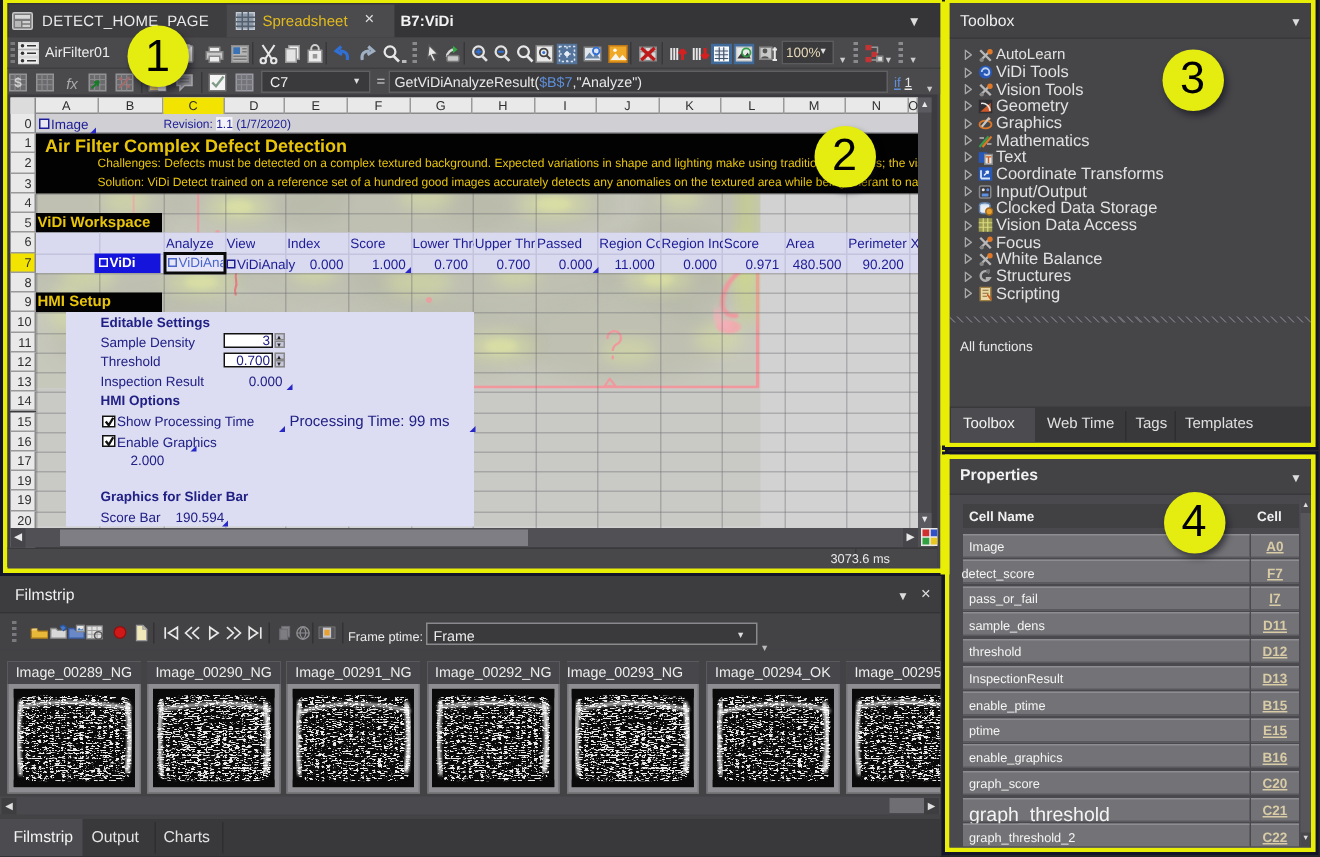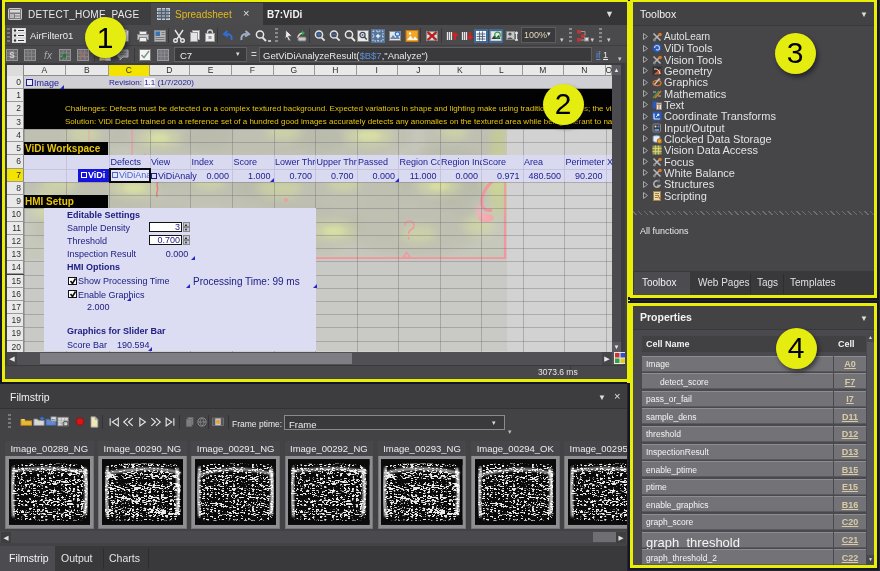--- a/index.html
+++ b/index.html
@@ -404,20 +404,21 @@
 <div class="ab" style="left:2px;top:237.98000000000002px;width:17px;height:13.24px;background:#e9e9e9;border-right:1px solid #8a8a8a;border-bottom:1px solid #9a9a9a;color:#2e2e2e;font-size:8.5px;text-align:right;line-height:13.24px;padding-right:2px">17</div>
 <div class="ab" style="left:2px;top:251.22000000000003px;width:17px;height:13.24px;background:#e9e9e9;border-right:1px solid #8a8a8a;border-bottom:1px solid #9a9a9a;color:#2e2e2e;font-size:8.5px;text-align:right;line-height:13.24px;padding-right:2px">19</div>
 <div class="ab" style="left:2px;top:264.46000000000004px;width:17px;height:13.24px;background:#e9e9e9;border-right:1px solid #8a8a8a;border-bottom:1px solid #9a9a9a;color:#2e2e2e;font-size:8.5px;text-align:right;line-height:13.24px;padding-right:2px">19</div>
 <div class="ab" style="left:2px;top:277.70000000000005px;width:17px;height:13.24px;background:#e9e9e9;border-right:1px solid #8a8a8a;border-bottom:1px solid #9a9a9a;color:#2e2e2e;font-size:8.5px;text-align:right;line-height:13.24px;padding-right:2px">20</div>
 <div class="ab" style="left:2px;top:290.94000000000005px;width:17px;height:13.24px;background:#e9e9e9;border-right:1px solid #8a8a8a;border-bottom:1px solid #9a9a9a;color:#2e2e2e;font-size:8.5px;text-align:right;line-height:13.24px;padding-right:2px">21</div>
 <div class="ab" style="left:19px;top:12.900000000000006px;width:588px;height:13.24px;background:#cfcfd4;border-bottom:1px solid #9898a0"></div>
 <div class="tx" style="left:21px;top:14.900000000000006px;font-size:9px;color:#1c1c96"><span style="border:1px solid #1c1c96;width:7px;height:7px;display:inline-block;margin-right:1px;background:#e8e8f4"></span>Image</div>
 <div class="tx" style="left:104px;top:15.400000000000006px;font-size:8px;color:#1c1c96">Revision: <span style="background:#f2f2f8">1.1</span> (1/7/2020)</div>
 <div class="ab" style="left:55px;top:22.140000000000008px;width:0;height:0;border-left:4px solid transparent;border-bottom:4px solid #2828c8"></div>
 <div class="ab" style="left:19px;top:26.14px;width:588px;height:39.72px;background:#020202;overflow:hidden">
+<div class="tx" style="left:6px;top:0.5px;font-size:12px;font-weight:bold;color:#e8c50a">Air Filter Complex Defect Detection</div>
 <div class="tx" style="left:41px;top:14.74px;font-size:8px;color:#e8c50a">Challenges: Defects must be detected on a complex textured background. Expected variations in shape and lighting make using traditional methods; the vision</div>
 <div class="tx" style="left:41px;top:27.98px;font-size:8px;color:#e8c50a">Solution: ViDi Detect trained on a reference set of a hundred good images accurately detects any anomalies on the textured area while being tolerant to nat</div>
 </div>
 <div class="ab" style="left:19px;top:79.10000000000002px;width:84px;height:13.24px;background:#020202;color:#e8c50a;font-size:10px;font-weight:bold;line-height:13.24px;padding-left:1px;white-space:nowrap">ViDi Workspace</div>
 <div class="ab" style="left:19px;top:132.06px;width:84px;height:13.24px;background:#020202;color:#e8c50a;font-size:10px;font-weight:bold;line-height:13.24px;padding-left:1px;white-space:nowrap">HMI Setup</div>
 <div class="ab" style="left:19px;top:92.34px;width:588px;height:26.48px;background:#d9d9f0"></div>
 <div class="ab" style="left:60.5px;top:92.34px;width:1px;height:26.48px;background:#c4c4de"></div>
 <div class="ab" style="left:104px;top:92.34px;width:1px;height:26.48px;background:#c4c4de"></div>
 <div class="ab" style="left:144.5px;top:92.34px;width:1px;height:26.48px;background:#c4c4de"></div>
 <div class="ab" style="left:185px;top:92.34px;width:1px;height:26.48px;background:#c4c4de"></div>
@@ -425,34 +426,34 @@
 <div class="ab" style="left:268.5px;top:92.34px;width:1px;height:26.48px;background:#c4c4de"></div>
 <div class="ab" style="left:310px;top:92.34px;width:1px;height:26.48px;background:#c4c4de"></div>
 <div class="ab" style="left:351.5px;top:92.34px;width:1px;height:26.48px;background:#c4c4de"></div>
 <div class="ab" style="left:393px;top:92.34px;width:1px;height:26.48px;background:#c4c4de"></div>
 <div class="ab" style="left:434.5px;top:92.34px;width:1px;height:26.48px;background:#c4c4de"></div>
 <div class="ab" style="left:476px;top:92.34px;width:1px;height:26.48px;background:#c4c4de"></div>
 <div class="ab" style="left:517.5px;top:92.34px;width:1px;height:26.48px;background:#c4c4de"></div>
 <div class="ab" style="left:559px;top:92.34px;width:1px;height:26.48px;background:#c4c4de"></div>
 <div class="ab" style="left:600.5px;top:92.34px;width:1px;height:26.48px;background:#c4c4de"></div>
 <div class="ab" style="left:19px;top:105.58000000000001px;width:588px;height:1px;background:#c4c4de"></div>
-<div class="tx" style="left:105.5px;top:94.34px;font-size:9px;color:#1c1c96;max-width:39.5px;overflow:hidden">Defects</div>
+<div class="tx" style="left:105.5px;top:94.34px;font-size:9px;color:#1c1c96;max-width:39.5px;overflow:hidden">Analyze</div>
 <div class="tx" style="left:146.0px;top:94.34px;font-size:9px;color:#1c1c96;max-width:39.5px;overflow:hidden">View</div>
 <div class="tx" style="left:186.5px;top:94.34px;font-size:9px;color:#1c1c96;max-width:41px;overflow:hidden">Index</div>
 <div class="tx" style="left:228.5px;top:94.34px;font-size:9px;color:#1c1c96;max-width:40.5px;overflow:hidden">Score</div>
 <div class="tx" style="left:270.0px;top:94.34px;font-size:9px;color:#1c1c96;max-width:40.5px;overflow:hidden">Lower Thre</div>
 <div class="tx" style="left:311.5px;top:94.34px;font-size:9px;color:#1c1c96;max-width:40.5px;overflow:hidden">Upper Thre</div>
 <div class="tx" style="left:353.0px;top:94.34px;font-size:9px;color:#1c1c96;max-width:40.5px;overflow:hidden">Passed</div>
 <div class="tx" style="left:394.5px;top:94.34px;font-size:9px;color:#1c1c96;max-width:40.5px;overflow:hidden">Region Cou</div>
 <div class="tx" style="left:436.0px;top:94.34px;font-size:9px;color:#1c1c96;max-width:40.5px;overflow:hidden">Region Ind</div>
 <div class="tx" style="left:477.5px;top:94.34px;font-size:9px;color:#1c1c96;max-width:40.5px;overflow:hidden">Score</div>
 <div class="tx" style="left:519.0px;top:94.34px;font-size:9px;color:#1c1c96;max-width:40.5px;overflow:hidden">Area</div>
 <div class="tx" style="left:560.5px;top:94.34px;font-size:9px;color:#1c1c96;max-width:40.5px;overflow:hidden">Perimeter</div>
 <div class="tx" style="left:602.0px;top:94.34px;font-size:9px;color:#1c1c96;max-width:5.5px;overflow:hidden">X</div>
-<div class="ab" style="left:73px;top:106.08000000000001px;width:43.5px;height:12.74px;background:#1414dd;color:#fff;font-size:9px;font-weight:bold;line-height:13.24px"><span style="border:1px solid #fff;width:6px;height:6px;display:inline-block;margin:0 1px 0 3px"></span>ViDi</div>
+<div class="ab" style="left:58px;top:106.08000000000001px;width:43.5px;height:12.74px;background:#1414dd;color:#fff;font-size:9px;font-weight:bold;line-height:13.24px"><span style="border:1px solid #fff;width:6px;height:6px;display:inline-block;margin:0 1px 0 3px"></span>ViDi</div>
 <div class="ab" style="left:104px;top:105.08000000000001px;width:41.5px;height:14.74px;background:#e6e6f8;border:2px solid #0a0a0a;color:#4a66cc;font-size:9px;line-height:11.24px;overflow:hidden;white-space:nowrap"><span style="border:1px solid #4a66cc;width:6px;height:6px;display:inline-block;margin:0 1px 0 1px"></span>ViDiAnaly</div>
 <div class="tx" style="left:146px;top:107.58000000000001px;font-size:9px;color:#1c1c96"><span style="border:1px solid #1c1c96;width:6px;height:6px;display:inline-block;margin-right:1px"></span>ViDiAnaly</div>
 <div class="tx" style="left:186px;top:107.58000000000001px;width:38px;text-align:right;font-size:9px;color:#1c1c96">0.000</div>
 <div class="tx" style="left:227.5px;top:107.58000000000001px;width:38px;text-align:right;font-size:9px;color:#1c1c96">1.000</div>
 <div class="tx" style="left:269px;top:107.58000000000001px;width:38px;text-align:right;font-size:9px;color:#1c1c96">0.700</div>
 <div class="tx" style="left:310.5px;top:107.58000000000001px;width:38px;text-align:right;font-size:9px;color:#1c1c96">0.700</div>
 <div class="tx" style="left:352px;top:107.58000000000001px;width:38px;text-align:right;font-size:9px;color:#1c1c96">0.000</div>
 <div class="tx" style="left:393.5px;top:107.58000000000001px;width:38px;text-align:right;font-size:9px;color:#1c1c96">11.000</div>
 <div class="tx" style="left:435px;top:107.58000000000001px;width:38px;text-align:right;font-size:9px;color:#1c1c96">0.000</div>
 <div class="tx" style="left:476.5px;top:107.58000000000001px;width:38px;text-align:right;font-size:9px;color:#1c1c96">0.971</div>
@@ -502,21 +503,21 @@
 <div class="ab" style="left:597px;top:288.5px;width:10px;height:13px;background:#45454a;color:#e8e8e8;font-size:7px;text-align:center;line-height:13px">▶</div>
 <svg class="ab" style="left:609px;top:289px" width="12" height="12">
       <rect width="12" height="12" fill="#e8e8e8"></rect>
       <rect x="1" y="1" width="4.5" height="4.5" fill="#d03030"></rect>
       <rect x="6.5" y="1" width="4.5" height="4.5" fill="#3050c8"></rect>
       <rect x="1" y="6.5" width="4.5" height="4.5" fill="#30a040"></rect>
       <rect x="6.5" y="6.5" width="4.5" height="4.5" fill="#e8c820"></rect>
     </svg>
 <div class="ab" style="left:0px;top:301.5px;width:620px;height:13.5px;background:#48484b;border-top:1px solid #3a3a3d"></div>
 <div class="ab" style="left:565px;top:303px;width:1px;height:11px;background:#3a3a3d"></div>
-<div class="tx" style="left:533px;top:303.5px;width:71px;text-align:left;font-size:8.5px;color:#e8e8e8">3073.6 ms</div>
+<div class="tx" style="left:533px;top:303.5px;width:71px;text-align:center;font-size:8.5px;color:#e8e8e8">3073.6 ms</div>
 </div>
 <div class="ab" id="toolbox" style="left:633px;top:2px;width:241px;height:293px;background:#464649;overflow:hidden;z-index:2">
 <div class="ab" style="left:0;top:0;width:241px;height:24px;background:#424245;border-bottom:1px solid #39393c"></div>
 <div class="tx" style="left:7px;top:6px;font-size:10.5px;color:#f0f0f0">Toolbox</div>
 <div class="tx chev" style="left:227px;top:8px;font-size:8px">▼</div>
 <svg class="ab" style="left:10px;top:31.3px" width="5" height="7">
       <path d="M0.5 0.5v6l4-3z" fill="none" stroke="#a8a8a8" stroke-width="1"></path>
     </svg>
 <svg class="ab" style="left:19px;top:30.0px" width="10" height="10">
       <g stroke="#b8b8b8" stroke-width="1.6">
@@ -654,40 +655,40 @@
       <rect x="1.5" y="0.5" width="7" height="9" fill="#e8d8a8" stroke="#a08040"></rect>
       <path d="M3 2.5h4M3 4.5h4M3 6.5h3" stroke="#906830" stroke-width=".8"></path>
       <path d="M6 5.5c1.5 0 1.5 3 3 3" stroke="#d06020" stroke-width="1.2" fill="none"></path>
     </svg>
 <div class="tx" style="left:31px;top:187.62px;font-size:11px;color:#e2e2e2">Scripting</div>
 <div class="ab" style="left:0px;top:208.5px;width:241px;height:4px;background:repeating-linear-gradient(45deg,#46464a 0 2px,#6e6e72 2px 3px,#46464a 3px 4px)"></div>
 <div class="tx" style="left:7px;top:224px;font-size:9px;color:#e8e8e8">All functions</div>
 <div class="ab" style="left:0;top:269px;width:241px;height:24px;background:#39393c"></div>
 <div class="ab" style="left:1px;top:270px;width:56px;height:23px;background:#4c4c50"></div>
 <div class="tx" style="left:9px;top:275px;font-size:10px;color:#f2f2f2">Toolbox</div>
-<div class="tx" style="left:65px;top:275px;font-size:10px;color:#e0e0e0">Web Pages</div>
+<div class="tx" style="left:65px;top:275px;font-size:10px;color:#e0e0e0">Web Time</div>
 <div class="ab" style="left:117px;top:272px;width:1px;height:20px;background:#2e2e30"></div>
 <div class="tx" style="left:124px;top:275px;font-size:10px;color:#e0e0e0">Tags</div>
 <div class="ab" style="left:150px;top:272px;width:1px;height:20px;background:#2e2e30"></div>
 <div class="tx" style="left:157px;top:275px;font-size:10px;color:#e0e0e0">Templates</div>
 </div>
 <div class="ab" id="props" style="left:633px;top:306px;width:241px;height:259px;background:#4a4a4e;overflow:hidden;z-index:2">
 <div class="ab" style="left:0;top:0;width:241px;height:24px;background:#434346;border-bottom:1px solid #39393c"></div>
 <div class="tx" style="left:7px;top:5px;font-size:10.5px;font-weight:bold;color:#f2f2f2">Properties</div>
 <div class="tx chev" style="left:227px;top:8px;font-size:8px">▼</div>
 <div class="ab" style="left:9px;top:30px;width:224px;height:16px;background:#414144"></div>
 <div class="tx" style="left:13px;top:33px;font-size:9px;font-weight:bold;color:#f0f0f0">Cell Name</div>
 <div class="tx" style="left:205px;top:33px;font-size:9px;font-weight:bold;color:#f0f0f0">Cell</div>
 <div class="ab" style="left:9px;top:49.5px;width:191px;height:16px;background:#737377;border-top:1px solid #8e8e92;border-bottom:1px solid #5a5a5e"></div>
 <div class="ab" style="left:201px;top:49.5px;width:32px;height:16px;background:#737377;border-top:1px solid #8e8e92;border-bottom:1px solid #5a5a5e"></div>
 <div class="tx" style="left:13px;top:53.0px;font-size:8.5px;color:#f4f4f4">Image</div>
 <div class="ab" style="left:201px;top:53.0px;width:32px;text-align:center;font-size:9px;font-weight:bold;color:#d8cba6;text-decoration:underline">A0</div>
 <div class="ab" style="left:9px;top:67.1px;width:191px;height:16px;background:#737377;border-top:1px solid #8e8e92;border-bottom:1px solid #5a5a5e"></div>
 <div class="ab" style="left:201px;top:67.1px;width:32px;height:16px;background:#737377;border-top:1px solid #8e8e92;border-bottom:1px solid #5a5a5e"></div>
-<div class="tx" style="left:27px;top:70.6px;font-size:8.5px;color:#f4f4f4">detect_score</div>
+<div class="tx" style="left:8px;top:70.6px;font-size:8.5px;color:#f4f4f4">detect_score</div>
 <div class="ab" style="left:201px;top:70.6px;width:32px;text-align:center;font-size:9px;font-weight:bold;color:#d8cba6;text-decoration:underline">F7</div>
 <div class="ab" style="left:9px;top:84.7px;width:191px;height:16px;background:#737377;border-top:1px solid #8e8e92;border-bottom:1px solid #5a5a5e"></div>
 <div class="ab" style="left:201px;top:84.7px;width:32px;height:16px;background:#737377;border-top:1px solid #8e8e92;border-bottom:1px solid #5a5a5e"></div>
 <div class="tx" style="left:13px;top:88.2px;font-size:8.5px;color:#f4f4f4">pass_or_fail</div>
 <div class="ab" style="left:201px;top:88.2px;width:32px;text-align:center;font-size:9px;font-weight:bold;color:#d8cba6;text-decoration:underline">I7</div>
 <div class="ab" style="left:9px;top:102.30000000000001px;width:191px;height:16px;background:#737377;border-top:1px solid #8e8e92;border-bottom:1px solid #5a5a5e"></div>
 <div class="ab" style="left:201px;top:102.30000000000001px;width:32px;height:16px;background:#737377;border-top:1px solid #8e8e92;border-bottom:1px solid #5a5a5e"></div>
 <div class="tx" style="left:13px;top:105.80000000000001px;font-size:8.5px;color:#f4f4f4">sample_dens</div>
 <div class="ab" style="left:201px;top:105.80000000000001px;width:32px;text-align:center;font-size:9px;font-weight:bold;color:#d8cba6;text-decoration:underline">D11</div>
 <div class="ab" style="left:9px;top:119.9px;width:191px;height:16px;background:#737377;border-top:1px solid #8e8e92;border-bottom:1px solid #5a5a5e"></div>
@@ -861,21 +862,21 @@
 <div class="ab" style="left:284.6px;top:56.5px;width:88.5px;height:15px;background:#47474b;color:#ededed;font-size:9.5px;text-align:center;line-height:15px;overflow:hidden">Image_00292_NG</div>
 <svg class="ab" style="left:288.1px;top:74.5px" width="81.5" height="66" viewBox="0 0 82 66">
 <rect width="82" height="66" fill="#0a0a0a"></rect>
 <rect x="3" y="4" width="76" height="58" rx="8" fill="#fff" filter="url(#spk0)" opacity=".92"></rect>
 <path d="M6 8q-3.5 25 0 50" stroke="#f2f2f2" stroke-width="2.6" fill="none" filter="url(#eb)" opacity=".95"></path>
 <path d="M75 9q4 24 0 47" stroke="#fff" stroke-width="3" fill="none" filter="url(#eb)" opacity=".95"></path>
 <path d="M4 12C30 10 55 7 79 13" stroke="#fff" stroke-width="1.8" fill="none" filter="url(#eb)" opacity=".92"></path>
 <path d="M0 0h82v6q-41 -4 -82 0z M0 66h82v-5q-41 3.5 -82 0z" fill="#0a0a0a"></path>
 </svg>
 <div class="ab" style="left:377.8px;top:56.5px;width:88.5px;height:88px;background:#8e8e92;border:1px solid #77777a"></div>
-<div class="ab" style="left:377.8px;top:56.5px;width:88.5px;height:15px;background:#47474b;color:#ededed;font-size:9.5px;text-align:center;line-height:15px;overflow:hidden">Image_00293_NG</div>
+<div class="ab" style="left:377.8px;top:56.5px;width:88.5px;height:15px;background:#47474b;color:#ededed;font-size:9.5px;text-align:left;line-height:15px;overflow:hidden">Image_00293_NG</div>
 <svg class="ab" style="left:381.3px;top:74.5px" width="81.5" height="66" viewBox="0 0 82 66">
 <rect width="82" height="66" fill="#0a0a0a"></rect>
 <rect x="3" y="4" width="76" height="58" rx="8" fill="#fff" filter="url(#spk1)" opacity=".92"></rect>
 <path d="M5 8q-3.5 25 0 50" stroke="#f2f2f2" stroke-width="2.6" fill="none" filter="url(#eb)" opacity=".95"></path>
 <path d="M76 9q4 24 0 47" stroke="#fff" stroke-width="3" fill="none" filter="url(#eb)" opacity=".95"></path>
 <path d="M4 14C30 7 55 9 79 14" stroke="#fff" stroke-width="1.8" fill="none" filter="url(#eb)" opacity=".92"></path>
 <path d="M0 0h82v6q-41 -4 -82 0z M0 66h82v-5q-41 3.5 -82 0z" fill="#0a0a0a"></path>
 </svg>
 <div class="ab" style="left:471.0px;top:56.5px;width:88.5px;height:88px;background:#8e8e92;border:1px solid #77777a"></div>
 <div class="ab" style="left:471.0px;top:56.5px;width:88.5px;height:15px;background:#47474b;color:#ededed;font-size:9.5px;text-align:center;line-height:15px;overflow:hidden">Image_00294_OK</div>

